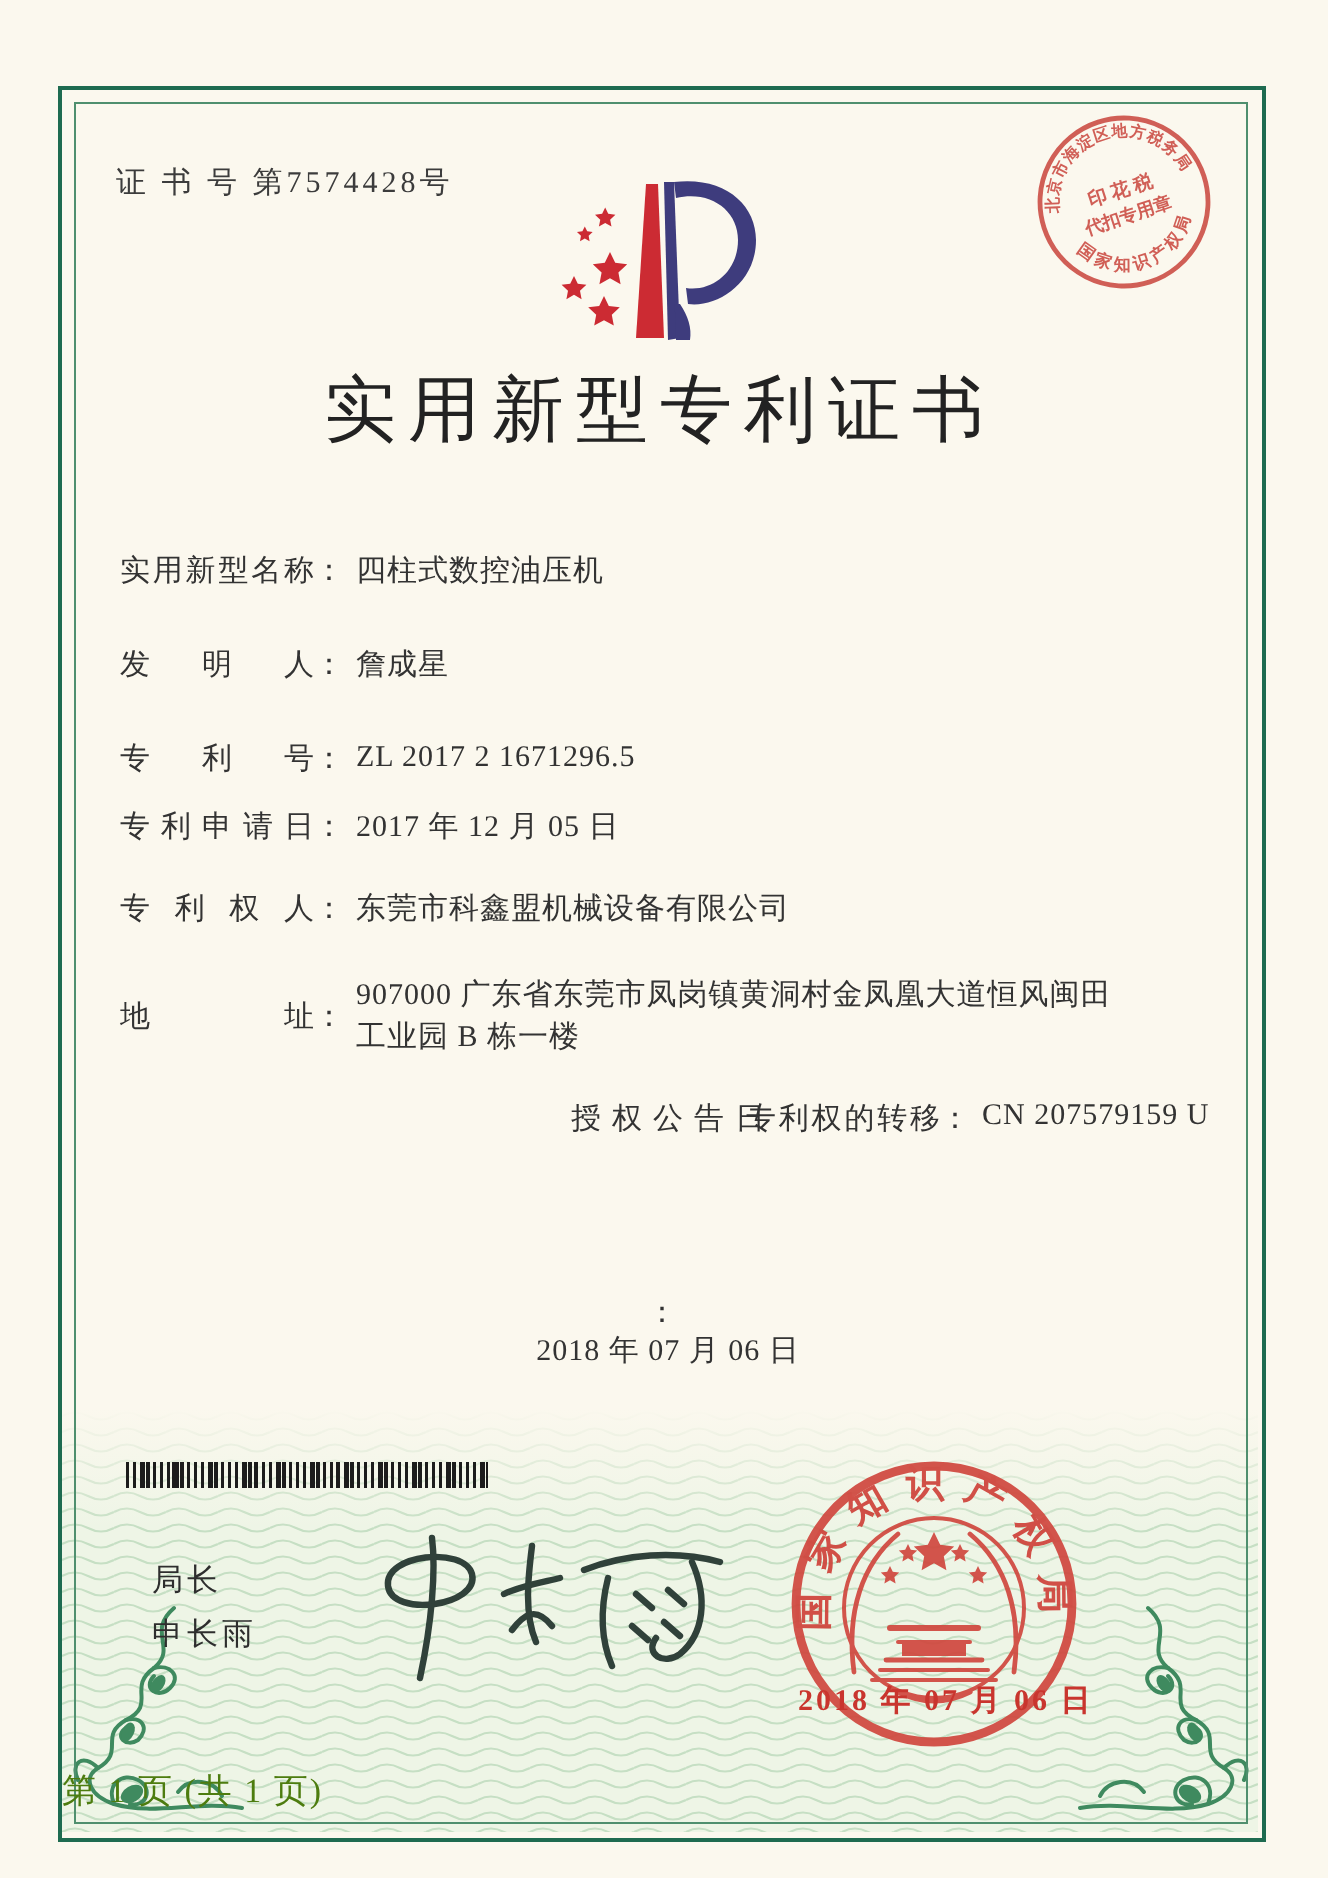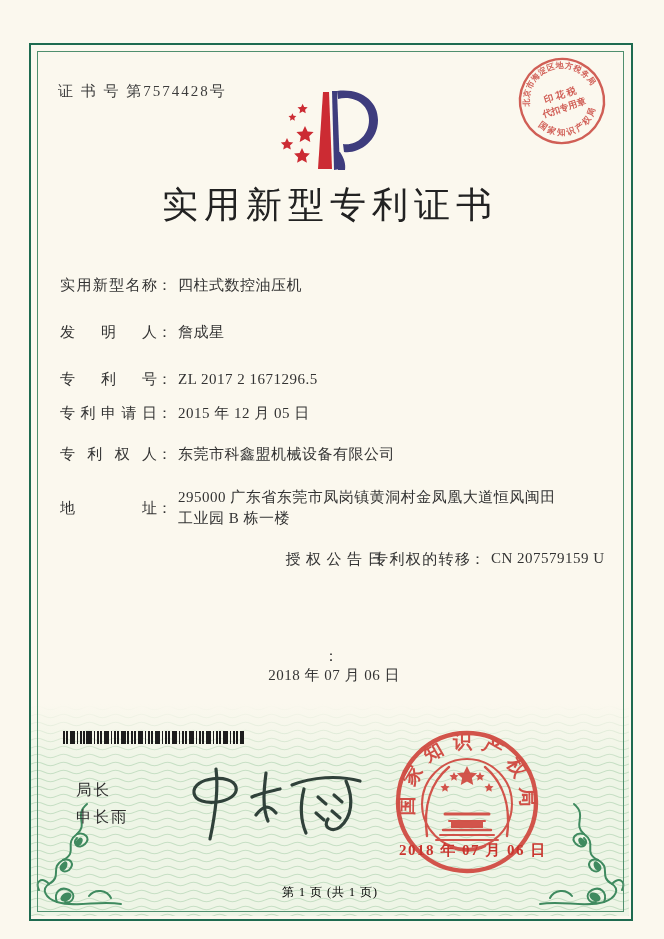--- a/index.html
+++ b/index.html
@@ -57,21 +57,21 @@
       repeating-linear-gradient(90deg,transparent 0 23px,#1c1c1c 23px 24.4px,transparent 24.4px 41px);
   }
   .commissioner-title{left:76px;top:780px;font-size:15.5px;letter-spacing:2px;color:#2e2e2e;z-index:3;}
   .commissioner-name{left:76px;top:807px;font-size:15.5px;letter-spacing:2px;color:#2e2e2e;z-index:3;}
   .signature{left:180px;top:763px;z-index:4;}
   .seal{left:391px;top:726px;z-index:5;opacity:.92;}
   .seal-date{
     left:399px;top:841px;z-index:6;color:#c9352e;font-size:15px;
     letter-spacing:1.5px;font-weight:600;
   }
-  .footer{left:31px;top:884px;width:598px;text-align:center;font-size:12px;color:#000000;z-index:3;letter-spacing:1px;}
+  .footer{left:31px;top:884px;width:598px;text-align:left;font-size:17px;color:#4d7c0f;z-index:3;letter-spacing:1px;}
   .flourish{z-index:2;}
   .flourish-left{left:33px;top:802px;}
   .flourish-right{left:536px;top:802px;transform:scaleX(-1);}
   .seal-arc-text{font-family:"Liberation Serif","DejaVu Serif",serif;font-weight:bold;}
 </style>
 </head>
 <body>
 
 <svg class="abs band" width="598" height="212">
   <defs>
@@ -165,32 +165,32 @@
   <span class="fvalue">詹成星</span>
 </div>
 <div class="abs frow" style="top:370px;">
   <span class="flabel">专利号</span>
     <span class="fcolon">：</span>
   <span class="fvalue">ZL 2017 2 1671296.5</span>
 </div>
 <div class="abs frow" style="top:404px;">
   <span class="flabel">专利申请日</span>
     <span class="fcolon">：</span>
-  <span class="fvalue">2015 年 12 月 05 日</span>
+  <span class="fvalue">2017 年 12 月 05 日</span>
 </div>
 <div class="abs frow" style="top:445px;">
   <span class="flabel">专利权人</span>
     <span class="fcolon">：</span>
   <span class="fvalue">东莞市科鑫盟机械设备有限公司</span>
 </div>
 <div class="abs frow" style="top:488px;">
   <span class="flabel">地址</span>
     <span class="fcolon">：</span>
   <span class="fvalue">
-    <span style="display:block">295000 广东省东莞市凤岗镇黄洞村金凤凰大道恒风闽田</span>
+    <span style="display:block">907000 广东省东莞市凤岗镇黄洞村金凤凰大道恒风闽田</span>
     <span style="display:block" class="addr2">工业园 B 栋一楼</span>
   </span>
 </div>
 <div class="abs frow" style="top:550px;width:548px;flex-direction:column;">
   <span class="flabel">授权公告日</span>
     <span class="fcolon">：</span>
   <span class="fvalue">2018 年 07 月 06 日</span>
   <span class="frow-right">
     <span class="flabel">专利权的转移</span>
       <span class="fcolon">：</span>

